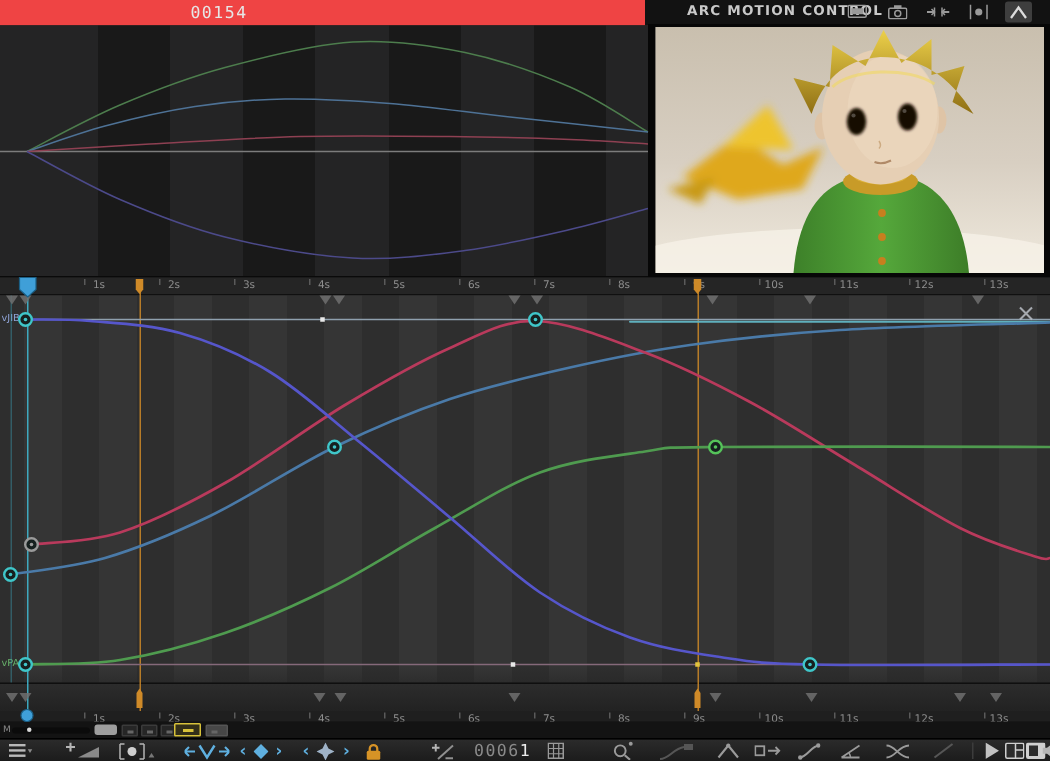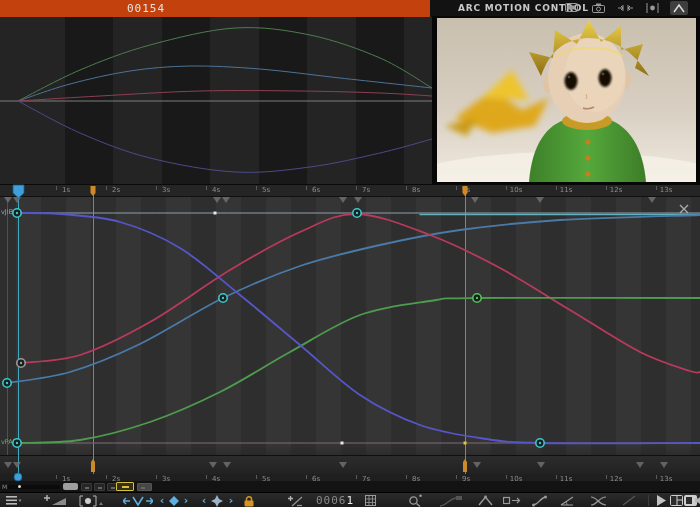--- a/index.html
+++ b/index.html
@@ -1,21 +1,21 @@
 <!DOCTYPE html>
 <html><head>
 <meta charset="utf-8">
 <style>
   * { margin:0; padding:0; box-sizing:border-box; }
   html,body { width:700px; height:507px; overflow:hidden; background:#141414;
               font-family:"DejaVu Sans", sans-serif; }
   #app { position:relative; width:700px; height:507px; background:#1a1a1a; }
 
   
-  .header { position:absolute; left:0; top:0; width:700px; height:17px; background:#c2410c; }
+  .header { position:absolute; left:0; top:0; width:700px; height:17px; background:#ef4444; }
   .header-right { position:absolute; left:430px; top:0; width:270px; height:17px; background:#121212; display:flex; align-items:center; }
   .frame-counter { position:absolute; left:110px; top:2px; width:72px; text-align:center;
                    color:#e6e6e6; font-size:11px; font-family:"DejaVu Sans Mono", monospace; letter-spacing:1px; }
   .win-title { position:absolute; left:28px; top:3px; color:#c9c9c9; font-size:9px; font-weight:bold; letter-spacing:0.8px; }
   .hicons { position:absolute; left:132px; top:1px; display:flex; gap:9px; align-items:center; }
   .hicon { width:18px; height:14px; display:flex; align-items:center; justify-content:center; border-radius:2px; }
   .hicon.active { background:#3e3e3e; }
   .hicon svg { display:block; }
 
   

